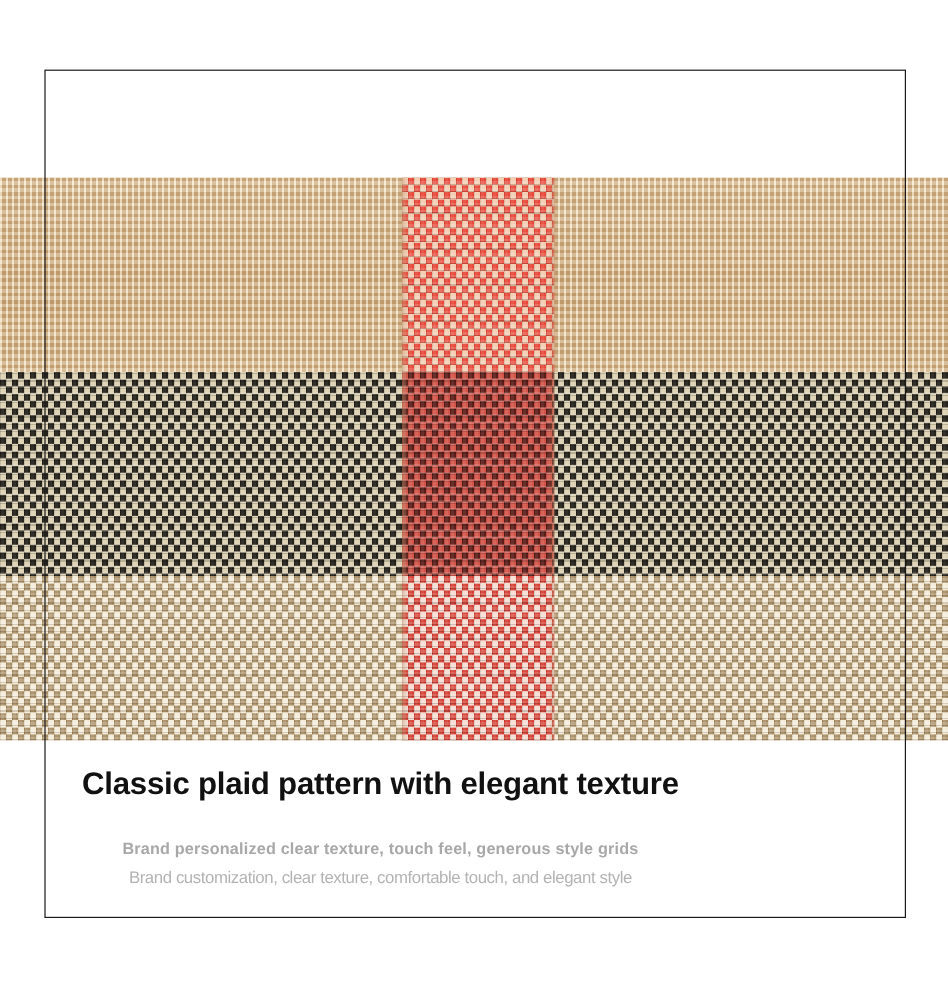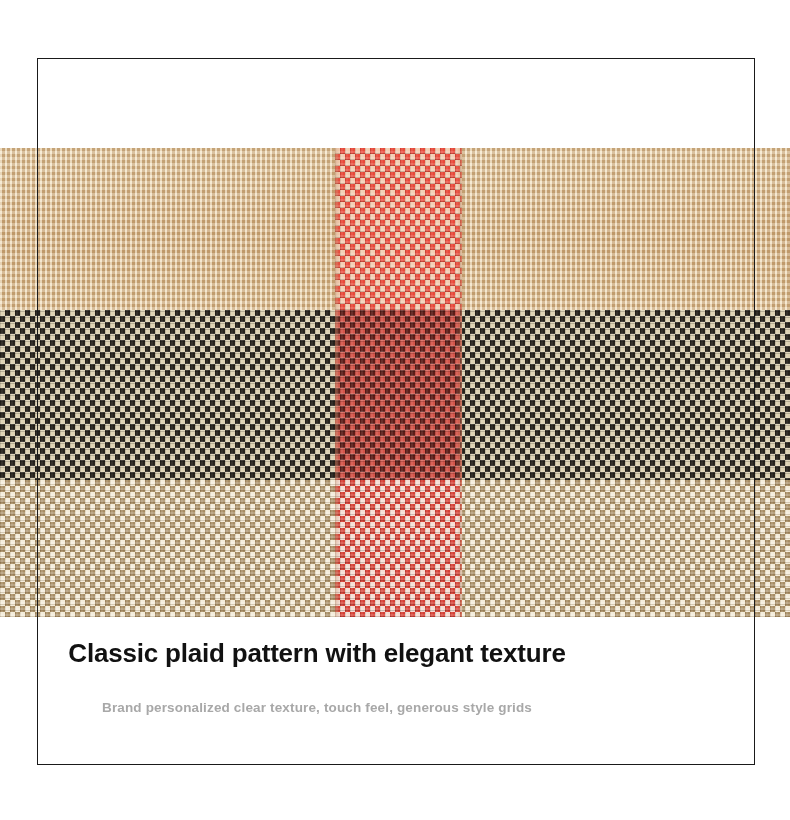--- a/index.html
+++ b/index.html
@@ -259,15 +259,16 @@
       </div>
     </div>
 
   </div>
 
   <div id="frame-outline"></div>
 
   <div id="caption-block">
     <div id="headline">Classic plaid pattern with elegant texture</div>
     <div id="subtitle-primary">Brand personalized clear texture, touch feel, generous style grids</div>
+    <div id="subtitle-secondary">Brand customization, clear texture, comfortable touch, and elegant style</div>
   </div>
 
 </div>
 
 </body></html>

